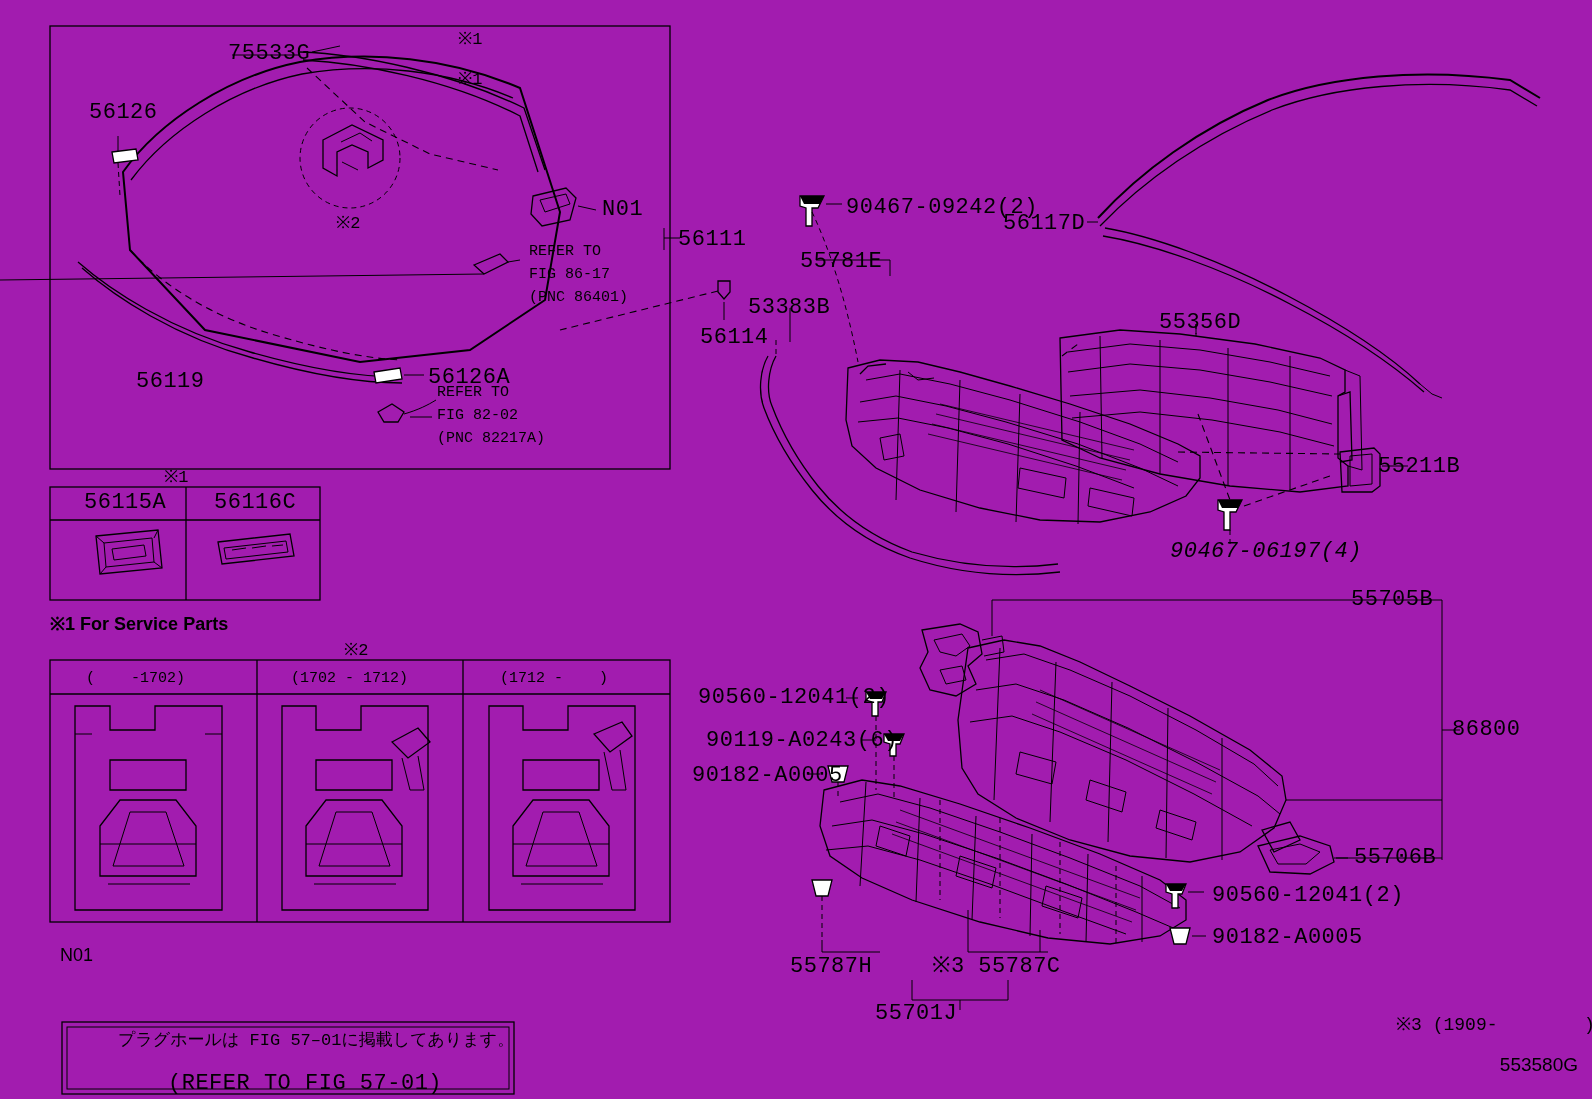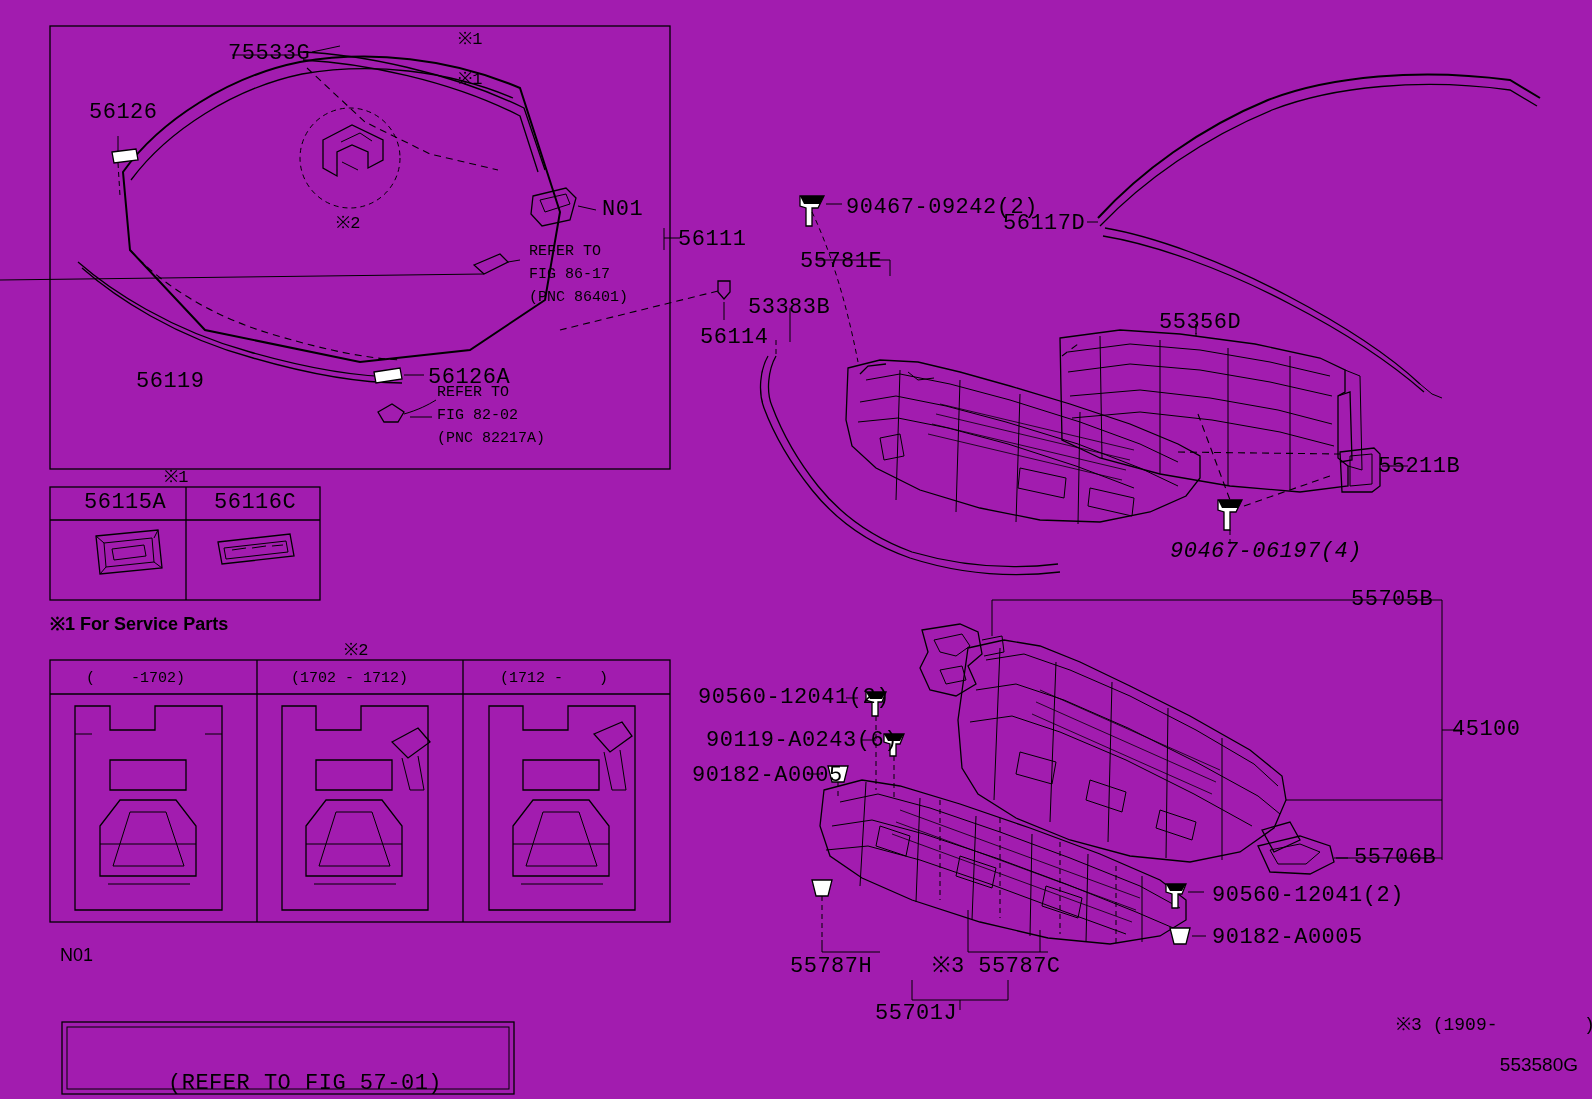--- a/index.html
+++ b/index.html
@@ -345,32 +345,33 @@
   <div class="lbl big" style="left:214px; top:491px;">56116C</div>
   <div class="lbl sans" style="left:50px; top:613px; font-size:18px;font-weight:bold;">※1 For Service Parts</div>
 
   <div class="lbl sm" style="left:344px; top:639px;">※2</div>
   <div class="lbl" style="left:86px; top:667px;">(    -1702)</div>
   <div class="lbl" style="left:291px; top:667px;">(1702 - 1712)</div>
   <div class="lbl" style="left:500px; top:667px;">(1712 -    )</div>
 
   <div class="lbl sans" style="left:60px; top:944px; font-size:18px;">N01</div>
 
+  <div class="lbl" style="left:118px; top:1029px; font-size:17px;">プラグホールは FIG 57–01に掲載してあります。</div>
   <div class="lbl big" style="left:168px; top:1072px;">(REFER TO FIG 57-01)</div>
 
   <div class="lbl big" style="left:846px; top:196px;">90467-09242(2)</div>
   <div class="lbl big" style="left:1003px; top:212px;">56117D</div>
   <div class="lbl big" style="left:800px; top:250px;">55781E</div>
   <div class="lbl big" style="left:748px; top:296px;">53383B</div>
   <div class="lbl big" style="left:1159px; top:311px;">55356D</div>
   <div class="lbl big" style="left:1378px; top:455px;">55211B</div>
   <div class="lbl big" style="left:1170px; top:540px;font-style:italic;">90467-06197(4)</div>
 
   <div class="lbl big" style="left:1351px; top:588px;">55705B</div>
-  <div class="lbl big" style="left:1452px; top:718px;">45100</div>
+  <div class="lbl big" style="left:1452px; top:718px;">86800</div>
   <div class="lbl big" style="left:698px; top:686px;">90560-12041(2)</div>
   <div class="lbl big" style="left:706px; top:729px;">90119-A0243(6)</div>
   <div class="lbl big" style="left:692px; top:764px;">90182-A0005</div>
   <div class="lbl big" style="left:1354px; top:846px;">55706B</div>
   <div class="lbl big" style="left:1212px; top:884px;">90560-12041(2)</div>
   <div class="lbl big" style="left:1212px; top:926px;">90182-A0005</div>
   <div class="lbl big" style="left:790px; top:955px;">55787H</div>
   <div class="lbl big" style="left:932px; top:955px;">※3 55787C</div>
   <div class="lbl big" style="left:875px; top:1002px;">55701J</div>
   <div class="lbl" style="left:1396px; top:1014px; font-size:18px;">※3 (1909-        )</div>

